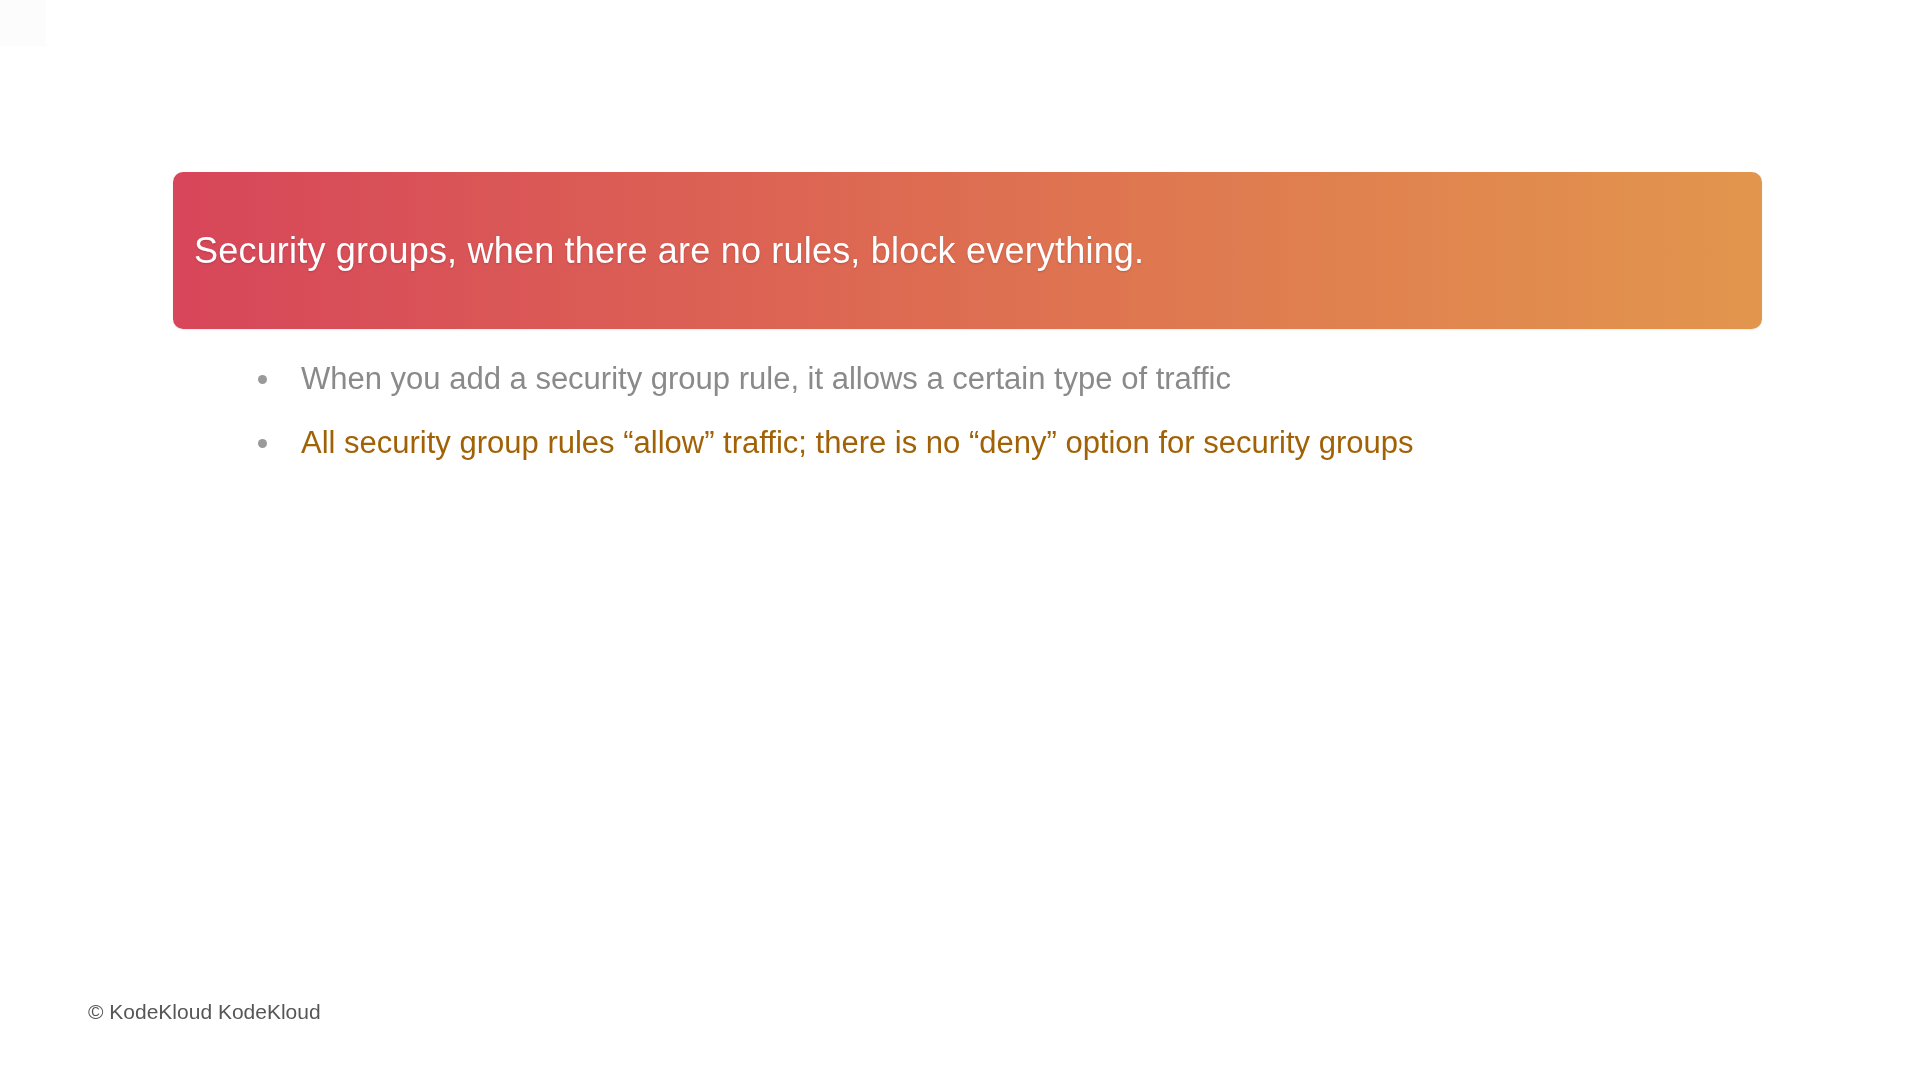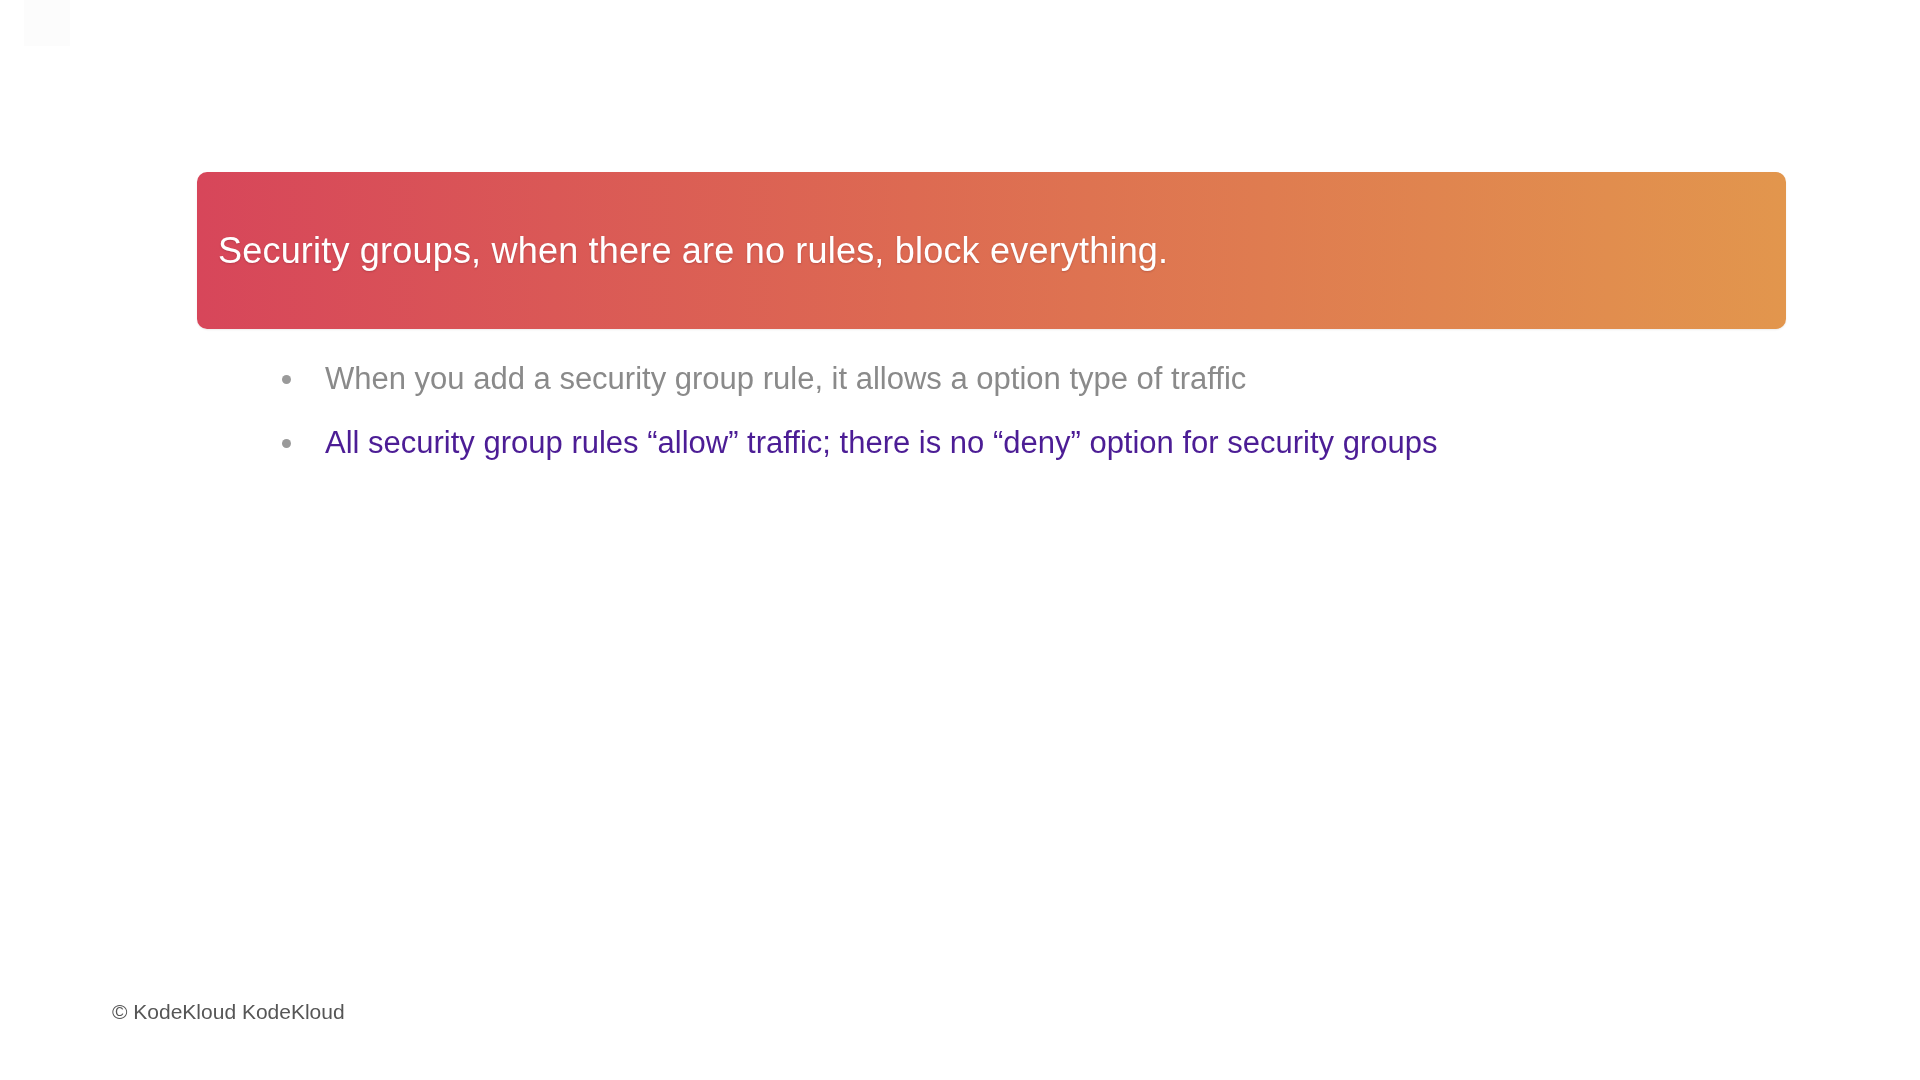--- a/index.html
+++ b/index.html
@@ -8,21 +8,20 @@
     font-family: "Liberation Sans", sans-serif;
     background: #ffffff;
     position: relative;
     overflow: hidden;
   }
 
   .slide {
     position: absolute;
     inset: 0;
     background: #ffffff;
-    margin-left: 24px;
   }
 
   .corner-square {
     position: absolute;
     left: 0;
     top: 0;
     width: 46px;
     height: 46px;
     background: #fcfcfc;
   }
@@ -97,23 +96,23 @@
 
   <div class="corner-square" style="background: rgb(252, 252, 252);"></div>
 
   <div class="banner" style="background: linear-gradient(90deg, rgb(215, 70, 90) 0%, rgb(221, 106, 82) 45%, rgb(226, 150, 77) 100%);">
     <div class="banner-text" style="color: rgb(255, 255, 255);">Security groups, when there are no rules, block everything.</div>
   </div>
 
   <ul class="bullets">
     <li class="bullet-item">
       <span class="bullet-dot"></span>
-      <span class="bullet-text" style="color: rgb(138, 138, 138);">When you add a security group rule, it allows a option type of traffic</span>
+      <span class="bullet-text" style="color: rgb(138, 138, 138);">When you add a security group rule, it allows a certain type of traffic</span>
     </li>
     <li class="bullet-item">
       <span class="bullet-dot"></span>
-      <span class="bullet-text" style="color: #4c1d95; text-align: right;">All security group rules “allow” traffic; there is no “deny” option for security groups</span>
+      <span class="bullet-text" style="color: #a16207; text-align: right;">All security group rules “allow” traffic; there is no “deny” option for security groups</span>
     </li>
   </ul>
 
   <div class="footer" style="color: rgb(86, 86, 86);">© KodeKloud KodeKloud</div>
 
 </div>
 
 </body></html>

